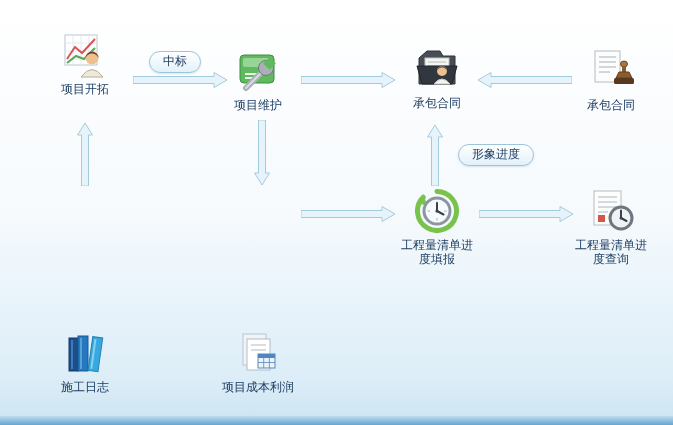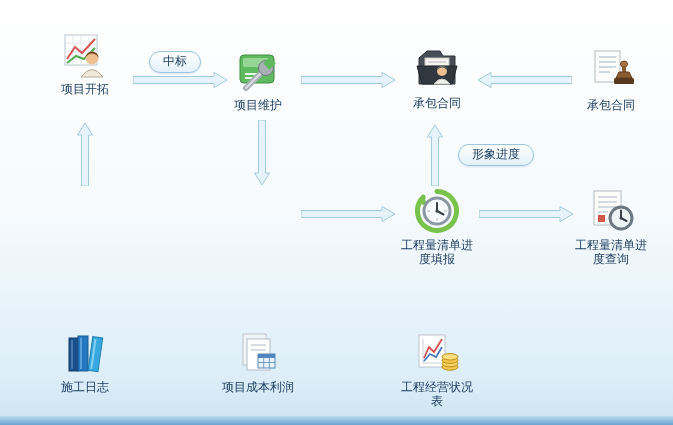--- a/index.html
+++ b/index.html
@@ -163,33 +163,16 @@
         <rect x="12" y="9" width="23" height="31" fill="#ffffff" stroke="#b4bcc4"></rect>
         <path d="M16 15h15M16 20h15" stroke="#b0bcc8" fill="none"></path>
         <rect x="23" y="24" width="17" height="14" fill="#eaf3fb" stroke="#5888b8"></rect>
         <rect x="23" y="24" width="17" height="4" fill="#4f86c0"></rect>
         <path d="M23 32.5h17M28.7 24v14M34.4 24v14" stroke="#5888b8" stroke-width="0.8" fill="none"></path>
       </svg>
     </span>
     <span class="node-label">项目成本利润</span>
   </div>
 
-  <div class="node" style="left:392px;top:330px">
-    <span class="icon">
-      <svg viewBox="0 0 46 46">
-        <rect x="5" y="5" width="26" height="32" fill="#ffffff" stroke="#bcc4cc"></rect>
-        <path d="M9 9v24h18" stroke="#c8d0d8" fill="none"></path>
-        <polyline points="10,28 15,17 20,22 28,9" stroke="#d95050" stroke-width="1.8" fill="none"></polyline>
-        <polyline points="10,31 16,24 22,27 28,17" stroke="#4878c0" stroke-width="1.8" fill="none"></polyline>
-        <g stroke="#c09018">
-          <ellipse cx="36" cy="37" rx="8" ry="3.2" fill="#f4c84e"></ellipse>
-          <ellipse cx="36" cy="33.6" rx="8" ry="3.2" fill="#f8d468"></ellipse>
-          <ellipse cx="36" cy="30.2" rx="8" ry="3.2" fill="#f4c84e"></ellipse>
-          <ellipse cx="36" cy="26.8" rx="8" ry="3.2" fill="#fbdf80"></ellipse>
-        </g>
-      </svg>
-    </span>
-    <span class="node-label">工程经营状况表</span>
-  </div>
 
 
   <div id="bottom-bar"></div>
 </div>
 
 </body></html>

